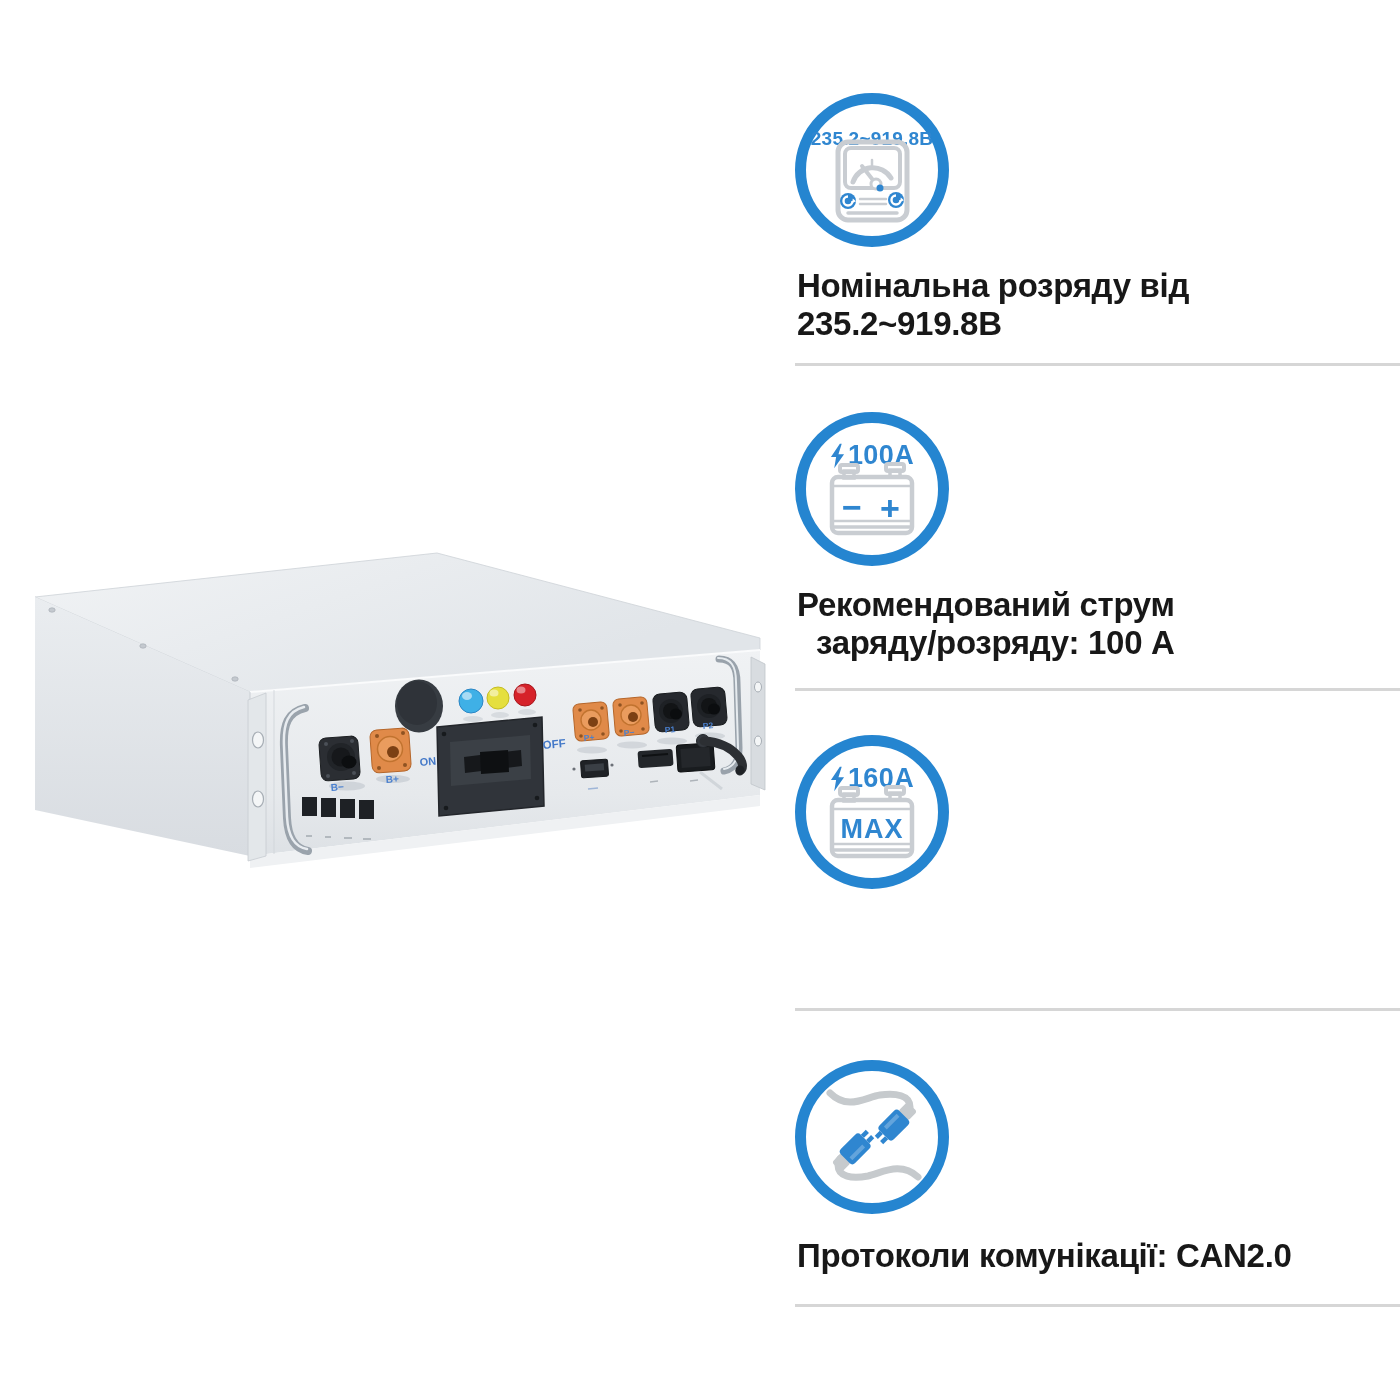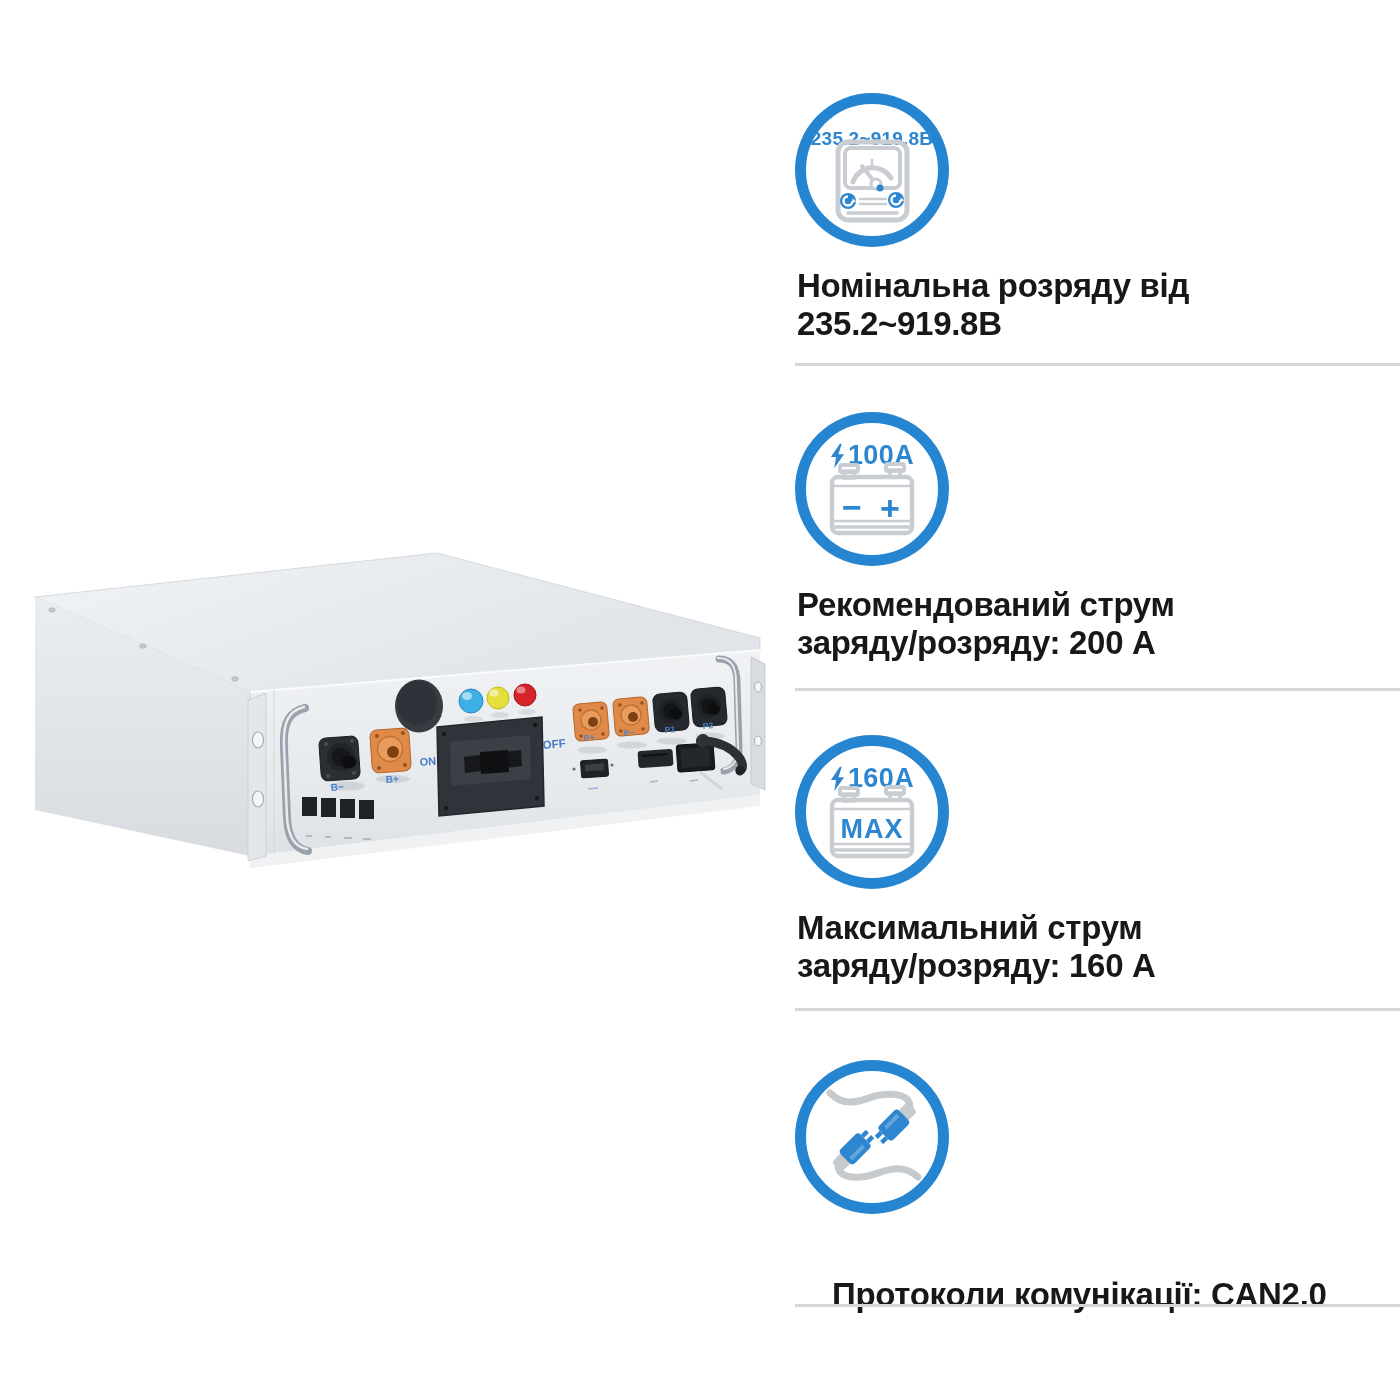--- a/index.html
+++ b/index.html
@@ -13,21 +13,21 @@
   .i1{top:93px;} .i2{top:412px;} .i3{top:735px;text-decoration:underline;} .i4{top:1060px;}
   .icon-art{position:absolute;left:0;top:0;width:132px;height:132px;}
   .badge1{position:absolute;top:24px;left:0;width:132px;text-align:center;color:#2f86d0;
           font-size:19px;font-weight:700;letter-spacing:.2px;}
   .badge-row{position:absolute;top:17px;left:0;width:132px;display:flex;align-items:center;
              justify-content:center;gap:3px;color:#2f86d0;font-size:27px;font-weight:700;letter-spacing:.4px;}
   .badge-row svg{display:block;}
   
   .caption{position:absolute;left:797px;font-size:33px;line-height:38px;font-weight:700;
            color:#181818;letter-spacing:-0.3px;white-space:nowrap;}
-  .c1{top:267px;} .c2{top:586px;} .c3{top:909px;} .c4{top:1276px;margin-left:35px;}
+  .c1{top:267px;} .c2{top:586px;text-align:right;} .c3{top:909px;} .c4{top:1237px;}
   .divider{position:absolute;left:795px;width:605px;height:3px;background:#d6d6d6;}
   .d1{top:363px;} .d2{top:688px;} .d3{top:1008px;} .d4{top:1304px;}
 </style>
 </head>
 <body>
 
 <div class="canvas">
 
   <svg class="device-svg" viewBox="0 0 1400 1400">
     <defs>
@@ -258,21 +258,21 @@
         <line x1="28" y1="63" x2="104" y2="63" stroke-width="2.5"></line>
         <line x1="28" y1="98" x2="104" y2="98" stroke-width="2.5"></line>
         <line x1="28" y1="104" x2="104" y2="104" stroke-width="3.5"></line>
       </g>
       <text x="46" y="96" text-anchor="middle" font-size="34" font-weight="700" fill="#2f86d0">−</text>
       <text x="84" y="97" text-anchor="middle" font-size="34" font-weight="700" fill="#2f86d0">+</text>
     </svg>
   </div>
   <div class="caption c2">
     <span>Рекомендований струм</span><br>
-    <span>заряду/розряду: 200 А</span>
+    <span>заряду/розряду: 100 А</span>
   </div>
   <div class="divider d2"></div>
 
   <div class="icon-circle i3">
     <div class="badge-row">
       <svg width="15" height="26" viewBox="0 0 16 26">
         <path d="M10.5 0 L1 14 H6.5 L4.5 26 L15 11 H9 L12.5 0 Z" fill="#2f86d0"></path>
       </svg>
       <span>160A</span>
     </div>
@@ -283,24 +283,20 @@
         <rect x="80" y="41" width="18" height="7" rx="2" stroke-width="4"></rect>
         <rect x="84" y="47" width="10" height="7" stroke-width="3.5"></rect>
         <rect x="26" y="54" width="80" height="56" rx="6" stroke-width="4.5"></rect>
         <line x1="28" y1="63" x2="104" y2="63" stroke-width="2.5"></line>
         <line x1="28" y1="98" x2="104" y2="98" stroke-width="2.5"></line>
         <line x1="28" y1="104" x2="104" y2="104" stroke-width="3.5"></line>
       </g>
       <text x="66" y="92" text-anchor="middle" font-size="27" font-weight="700" letter-spacing="1" fill="#2f86d0">MAX</text>
     </svg>
   </div>
-  <div class="caption c3">
-    <span>Максимальний струм</span><br>
-    <span>заряду/розряду: 160 А</span>
-  </div>
   <div class="divider d3"></div>
 
   <div class="icon-circle i4">
     <svg class="icon-art" viewBox="0 0 132 132">
       <g fill="none" stroke="#c6cacd" stroke-width="7" stroke-linecap="round">
         <path d="M24,22 C42,40 60,26 74,24 C90,22 104,24 104,36 C104,44 98,46 94,44"></path>
         <path d="M112,106 C94,90 76,102 62,105 C46,108 32,106 32,94 C32,86 38,84 42,86"></path>
       </g>
       <g transform="translate(85,57) rotate(45)">
         <rect x="-7" y="-30" width="14" height="13" rx="3" fill="#c6cacd"></rect>

